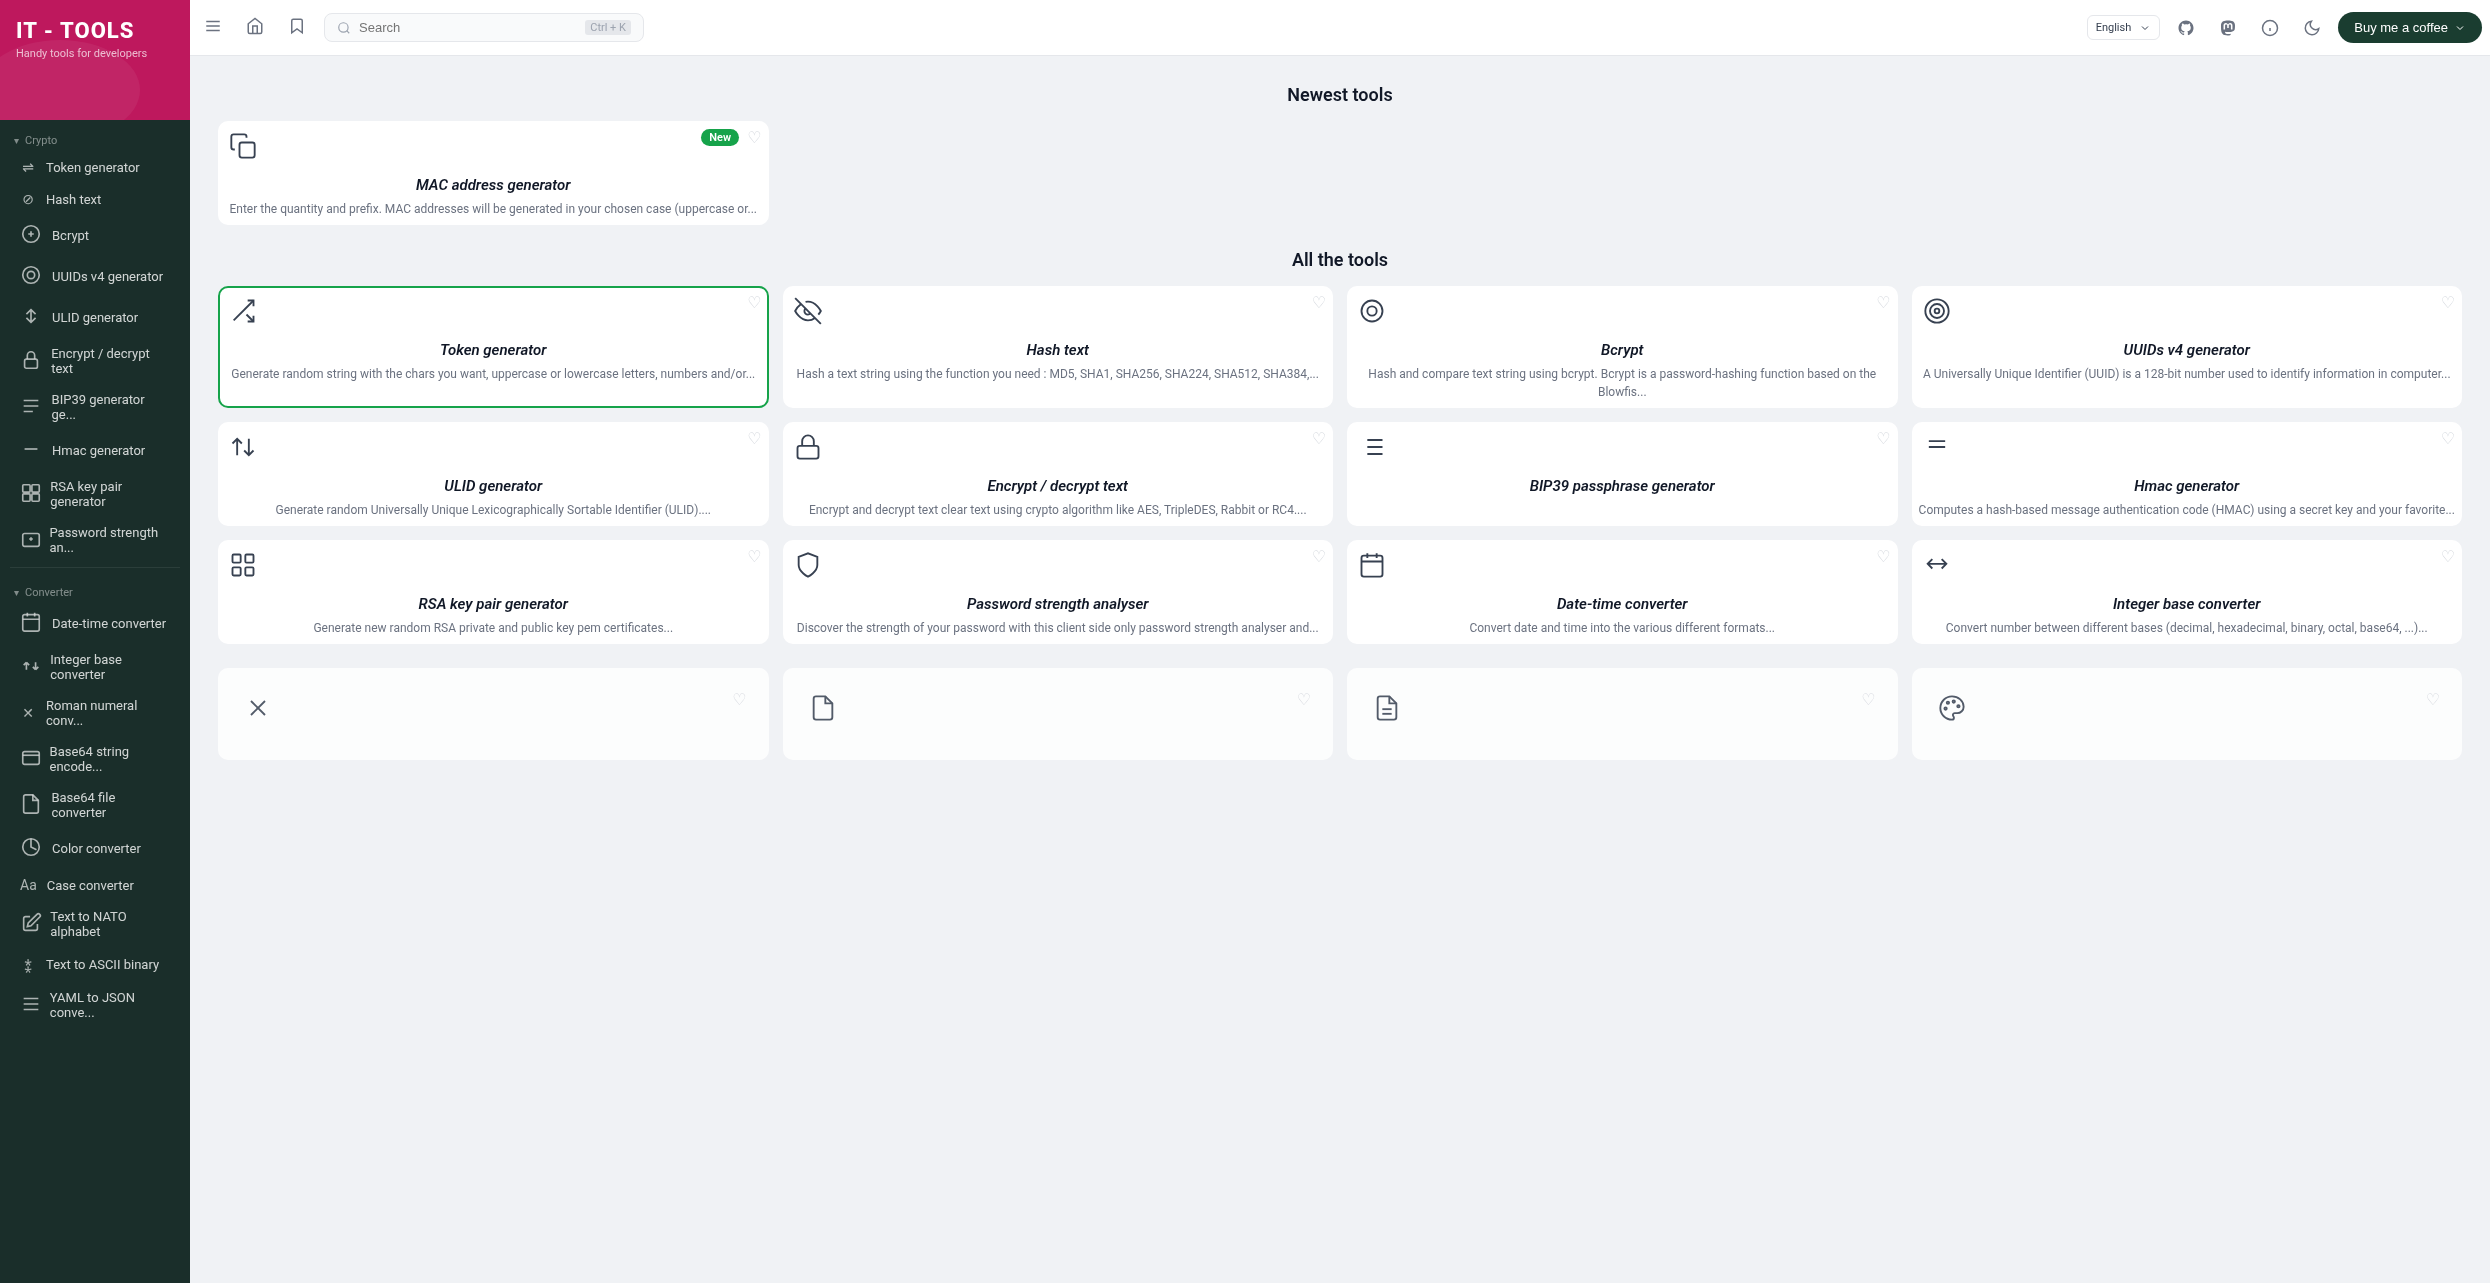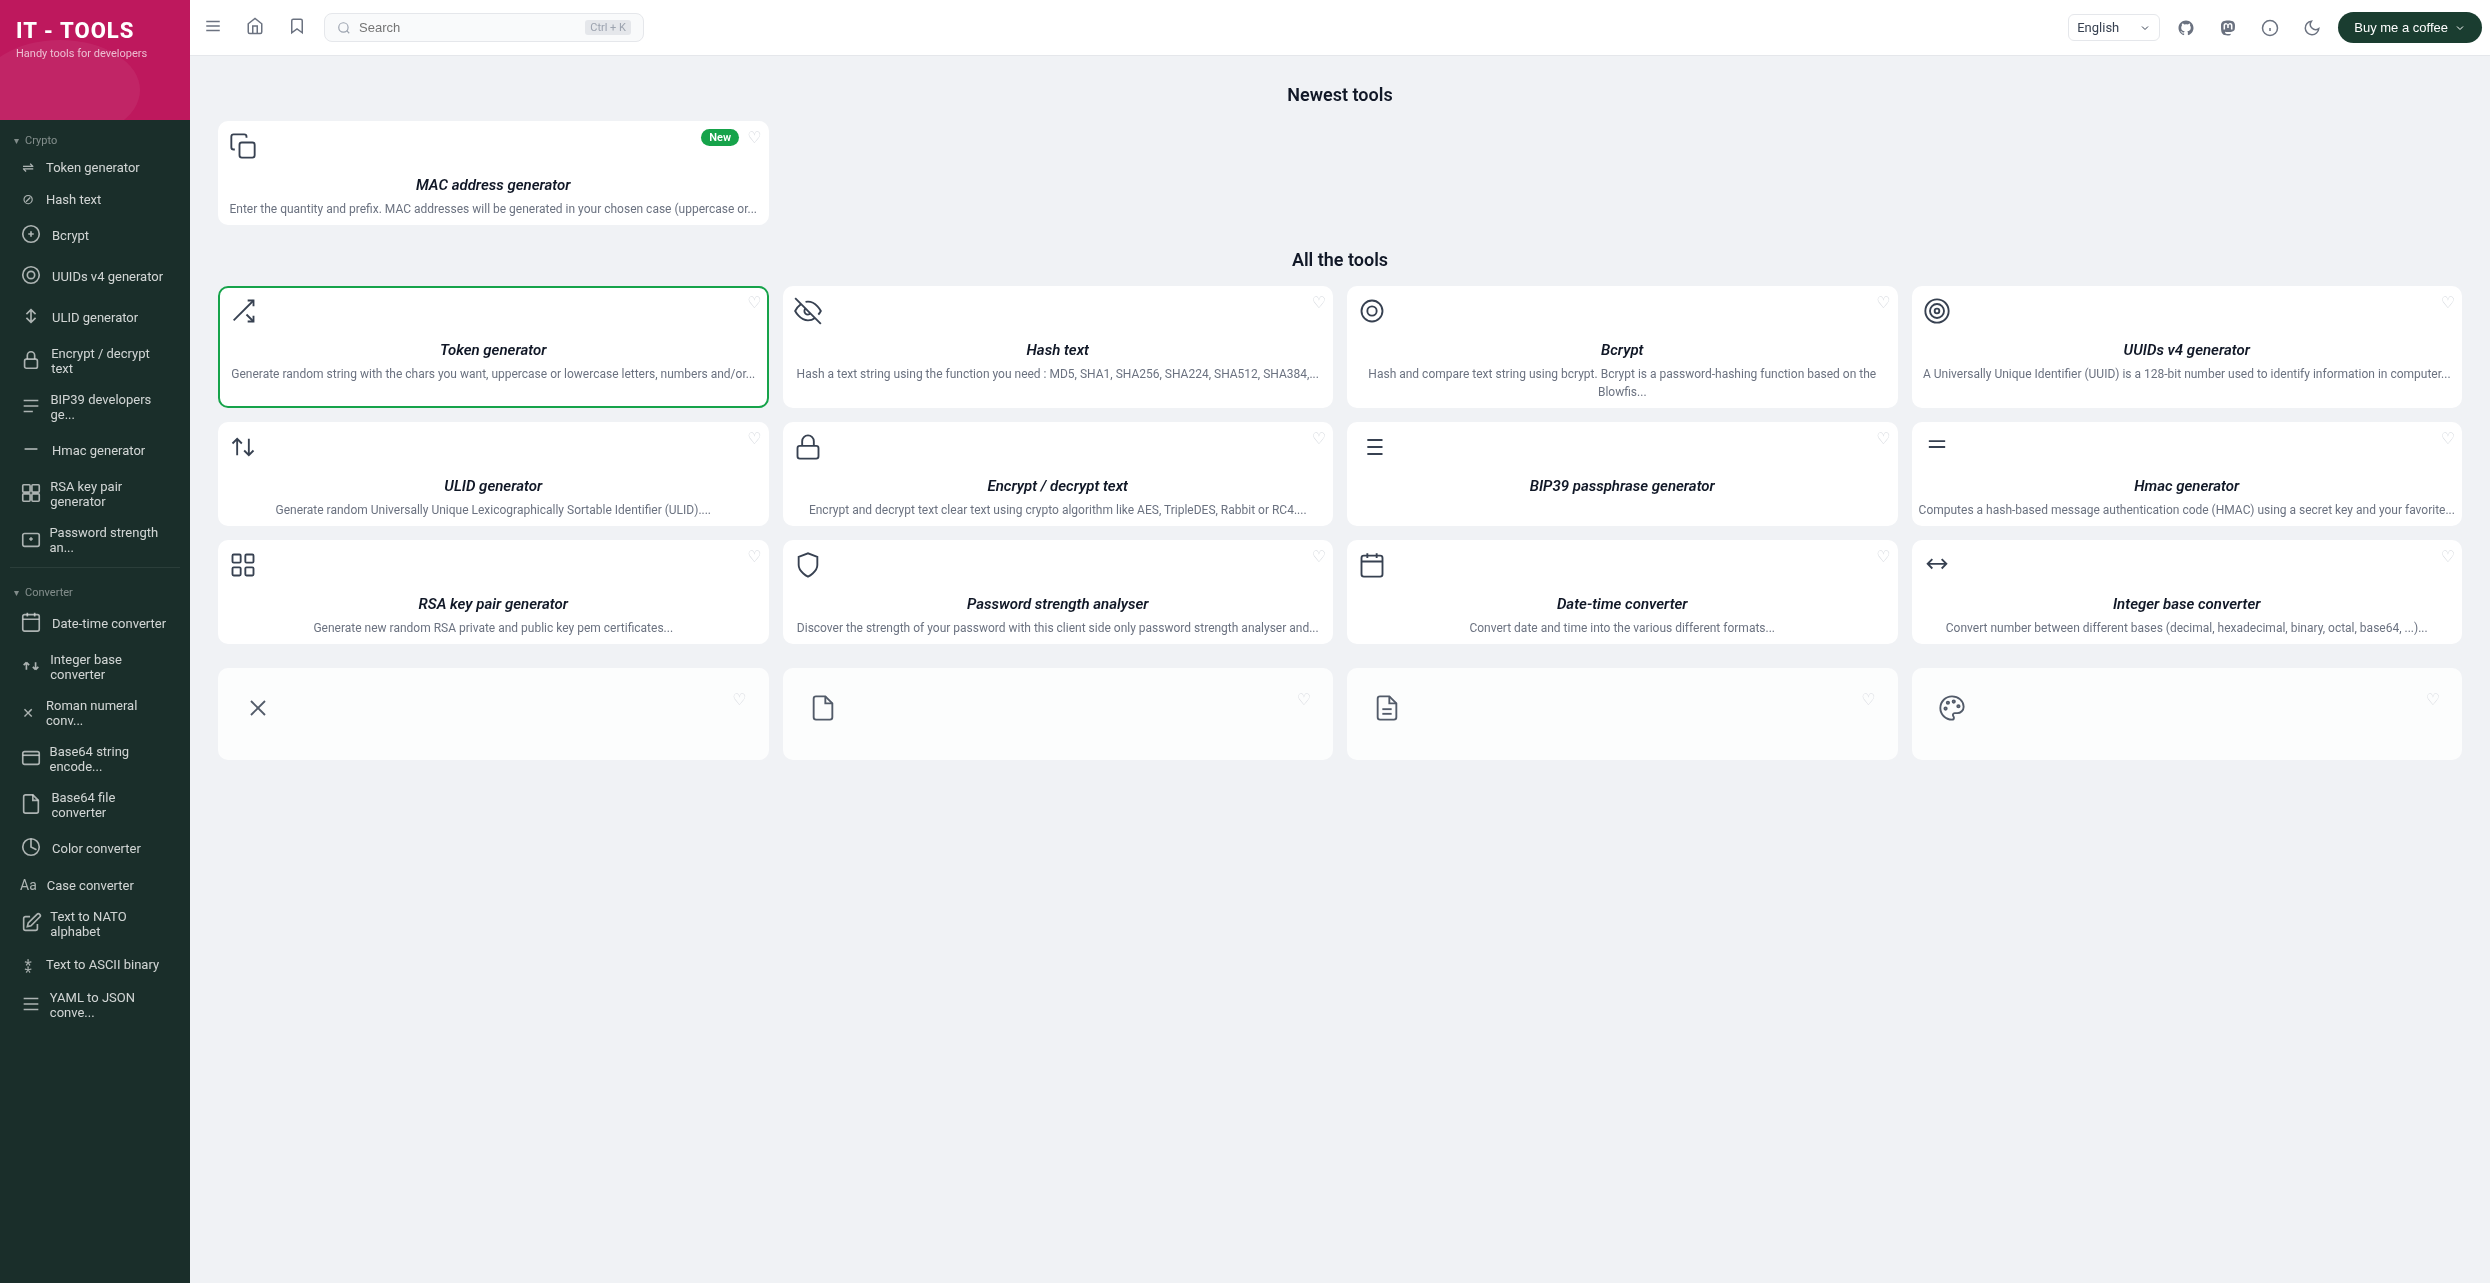--- a/index.html
+++ b/index.html
@@ -124,22 +124,22 @@
     }
     .topbar-right {
       margin-left: auto;
       display: flex;
       align-items: center;
       gap: 10px;
     }
     .lang-selector {
       display: flex;
       align-items: center;
-      gap: 20px;
-      font-size: 13px;
+      gap: 8px;
+      font-size: 11px;
       color: #374151;
       cursor: pointer;
       padding: 5px 8px;
       border-radius: 6px;
       border: 1px solid #e5e7eb;
       background: #fff;
     }
     .topbar-action-icon {
       width: 32px;
       height: 32px;
@@ -328,21 +328,21 @@
         </svg>
     </span>
     <span>Encrypt / decrypt text</span>
   </div>
   <div class="sidebar-item">
     <span class="icon">
       <svg class="svg-icon" viewBox="0 0 24 24">
           <path d="M4 6h16M4 12h16M4 18h10"></path>
         </svg>
     </span>
-    <span>BIP39 developers ge...</span>
+    <span>BIP39 generator ge...</span>
   </div>
   <div class="sidebar-item">
     <span class="icon">
       <svg class="svg-icon" viewBox="0 0 24 24">
           <path d="M5 12h14"></path>
         </svg>
     </span>
     <span>Hmac generator</span>
   </div>
   <div class="sidebar-item">

